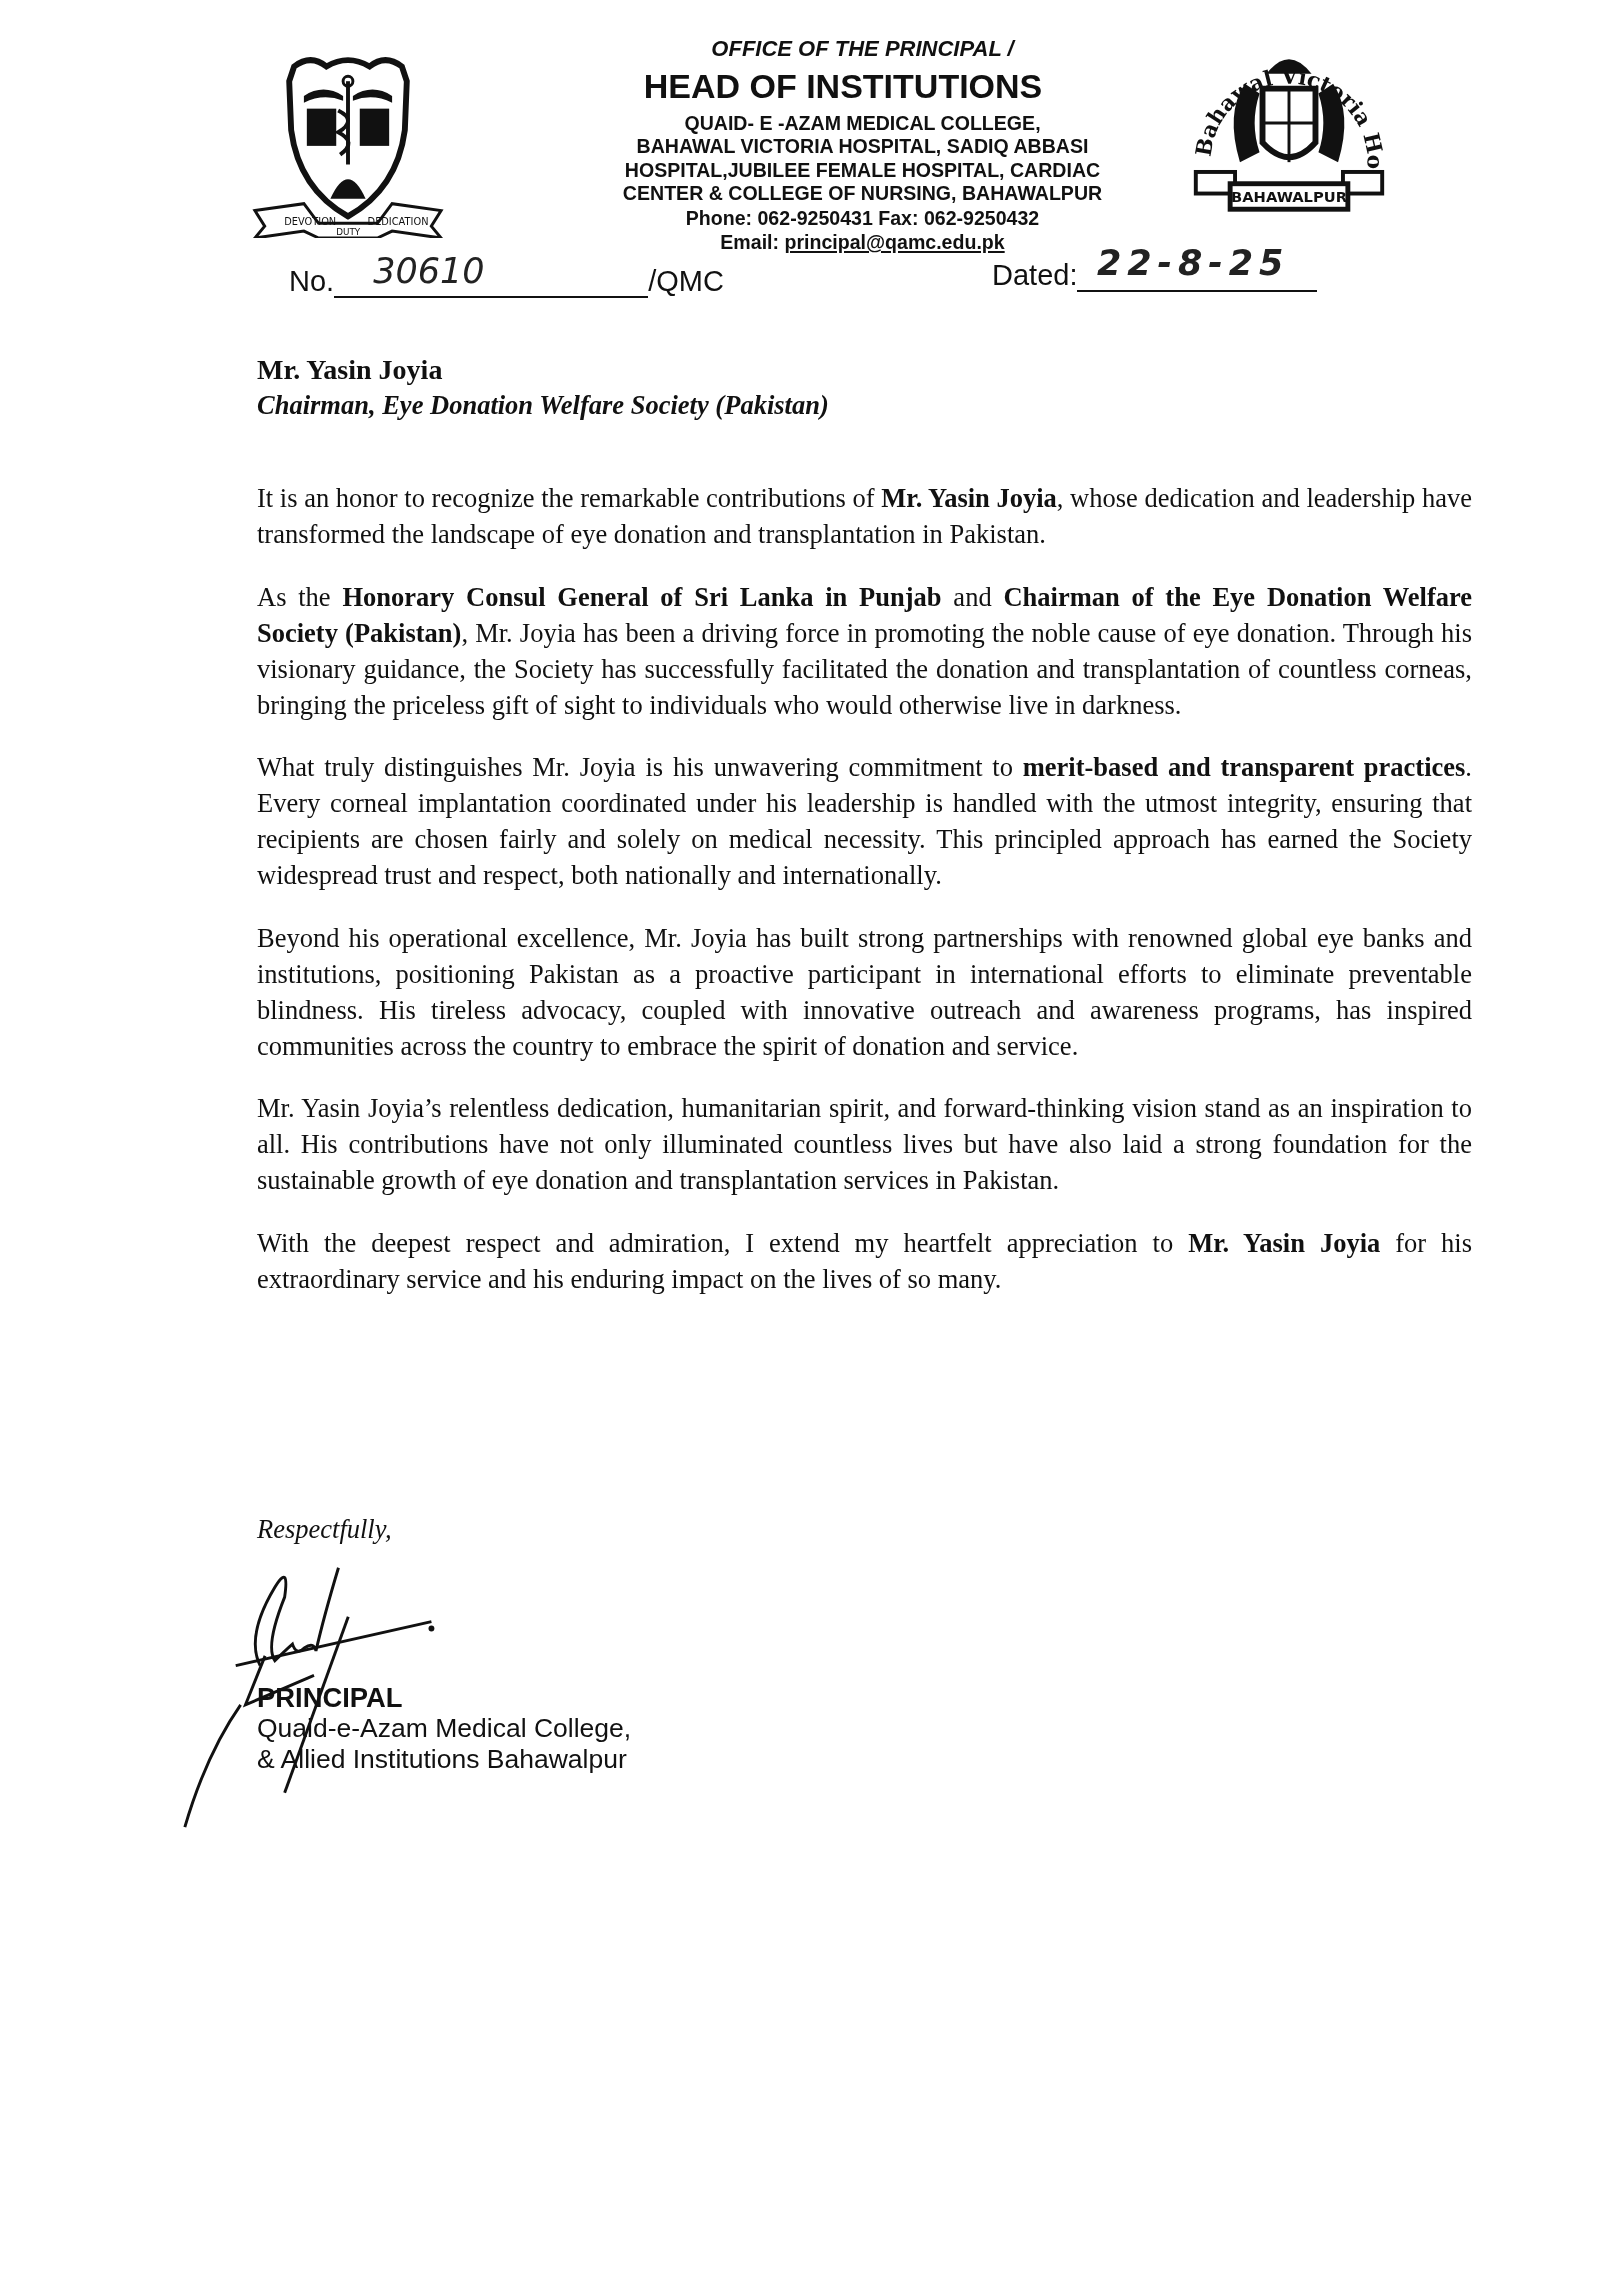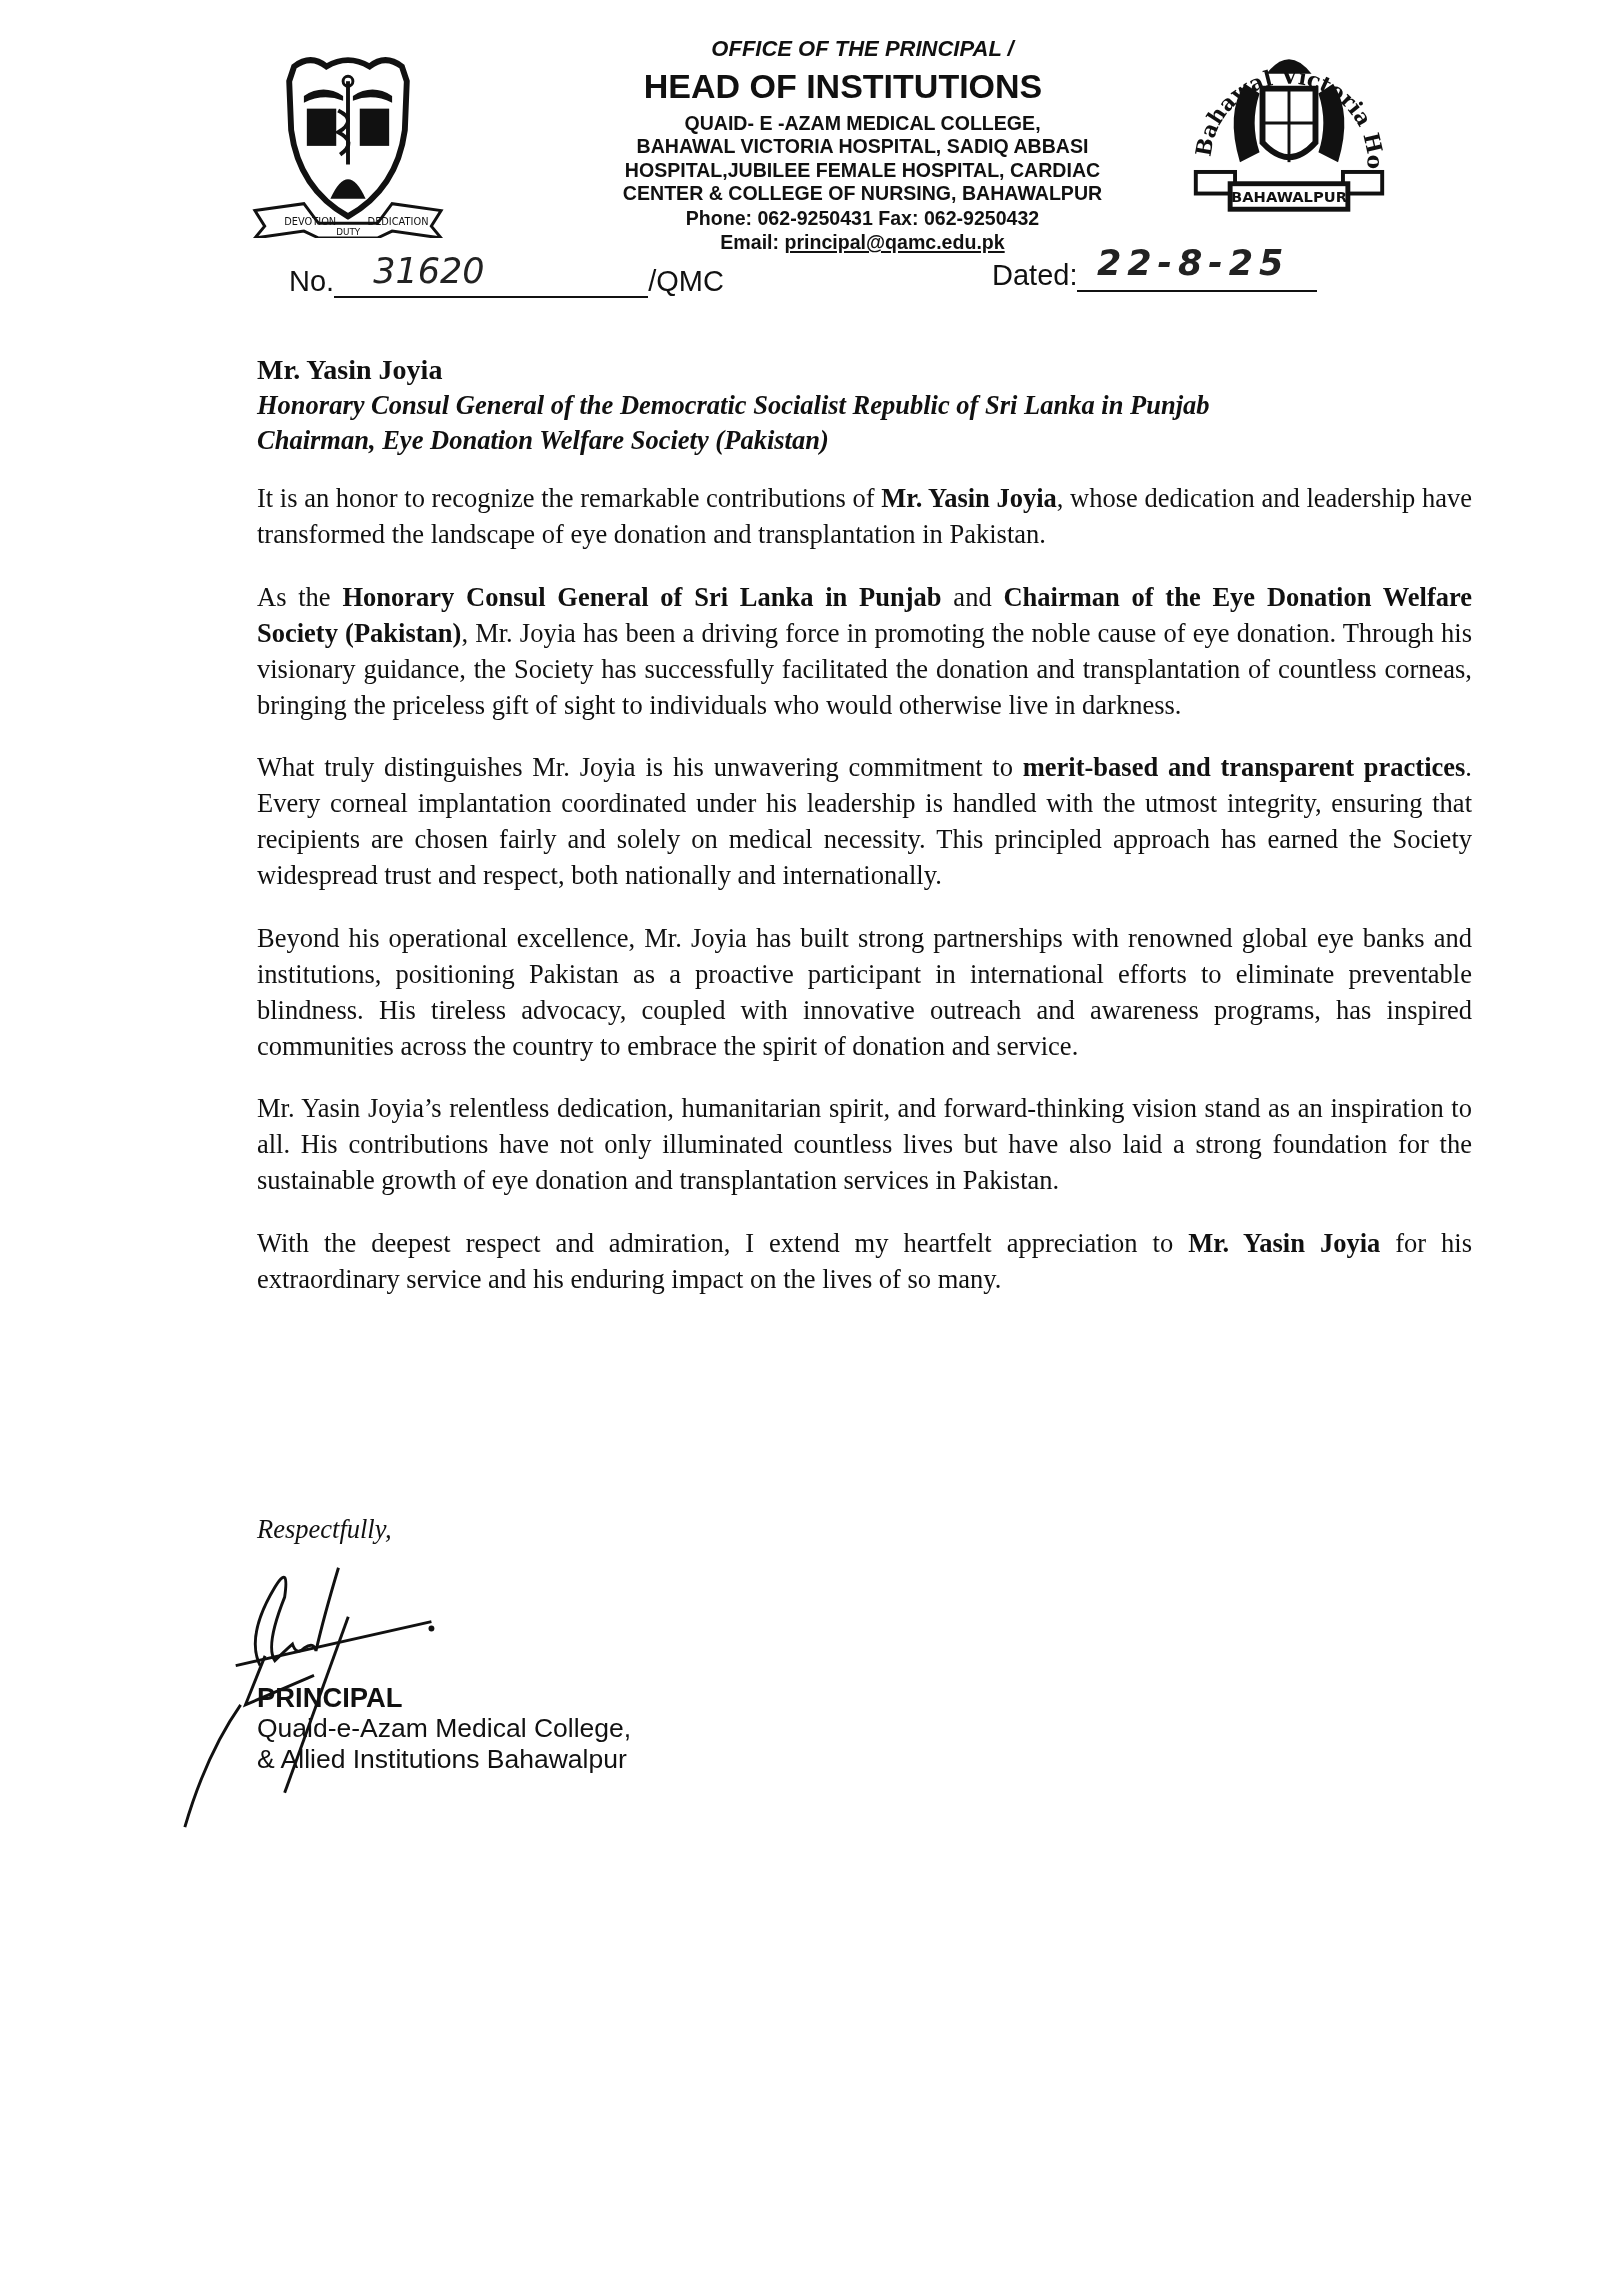--- a/index.html
+++ b/index.html
@@ -65,29 +65,28 @@
 <div class="abs hdr h-sub" style="top:111px;">QUAID- E -AZAM MEDICAL COLLEGE,</div>
 <div class="abs hdr h-sub" style="top:134px;">BAHAWAL VICTORIA HOSPITAL, SADIQ ABBASI</div>
 <div class="abs hdr h-sub" style="top:158px;">HOSPITAL,JUBILEE FEMALE HOSPITAL, CARDIAC</div>
 <div class="abs hdr h-sub" style="top:181px;">CENTER &amp; COLLEGE OF NURSING, BAHAWALPUR</div>
 <div class="abs hdr h-sub" style="top:206px;">Phone: 062-9250431 Fax: 062-9250432</div>
 <div class="abs hdr h-sub" id="h-email" style="top:230px;">
   <span>Email: </span><a>principal@qamc.edu.pk</a>
 </div>
 
 <div class="abs refline" style="left:253px; top:263px;margin-left:36px;">
-  <span>No.</span><span class="uline" style="width:314px; position:relative; height:33px; vertical-align:bottom;"><span class="hand abs" style="left:39px; top:-11.8px;">31620</span></span><span>/QMC</span>
+  <span>No.</span><span class="uline" style="width:314px; position:relative; height:33px; vertical-align:bottom;"><span class="hand abs" style="left:39px; top:-11.8px;">30610</span></span><span>/QMC</span>
 </div>
 <div class="abs refline" style="left:992px; top:257px;">
   <span>Dated:</span><span class="uline" style="width:240px; position:relative; height:33px; vertical-align:bottom;"><span class="hand abs" style="left:19.6px; top:-13.7px; white-space:nowrap; letter-spacing:5.9px;font-weight:bold;">22-8-25</span></span>
 </div>
 
 <div class="abs addr" style="top:351px;">
   <div class="name">Mr. Yasin Joyia</div>
-  <div class="ital">Honorary Consul General of the Democratic Socialist Republic of Sri Lanka in Punjab</div>
   <div class="ital">Chairman, Eye Donation Welfare Society (Pakistan)</div>
 </div>
 
 <div class="abs letter" style="top:480px;">
   <p><span>It is an honor to recognize the remarkable contributions of </span><b>Mr. Yasin Joyia</b><span>, whose dedication and leadership have transformed the landscape of eye donation and transplantation in Pakistan.</span></p>
   <p><span>As the </span><b>Honorary Consul General of Sri Lanka in Punjab</b><span> and </span><b>Chairman of the Eye Donation Welfare Society (Pakistan)</b><span>, Mr. Joyia has been a driving force in promoting the noble cause of eye donation. Through his visionary guidance, the Society has successfully facilitated the donation and transplantation of countless corneas, bringing the priceless gift of sight to individuals who would otherwise live in darkness.</span></p>
   <p><span>What truly distinguishes Mr. Joyia is his unwavering commitment to </span><b>merit-based and transparent practices</b><span>. Every corneal implantation coordinated under his leadership is handled with the utmost integrity, ensuring that recipients are chosen fairly and solely on medical necessity. This principled approach has earned the Society widespread trust and respect, both nationally and internationally.</span></p>
   <p>Beyond his operational excellence, Mr. Joyia has built strong partnerships with renowned global eye banks and institutions, positioning Pakistan as a proactive participant in international efforts to eliminate preventable blindness. His tireless advocacy, coupled with innovative outreach and awareness programs, has inspired communities across the country to embrace the spirit of donation and service.</p>
   <p>Mr. Yasin Joyia’s relentless dedication, humanitarian spirit, and forward-thinking vision stand as an inspiration to all. His contributions have not only illuminated countless lives but have also laid a strong foundation for the sustainable growth of eye donation and transplantation services in Pakistan.</p>
   <p><span>With the deepest respect and admiration, I extend my heartfelt appreciation to </span><b>Mr. Yasin Joyia</b><span> for his extraordinary service and his enduring impact on the lives of so many.</span></p>

